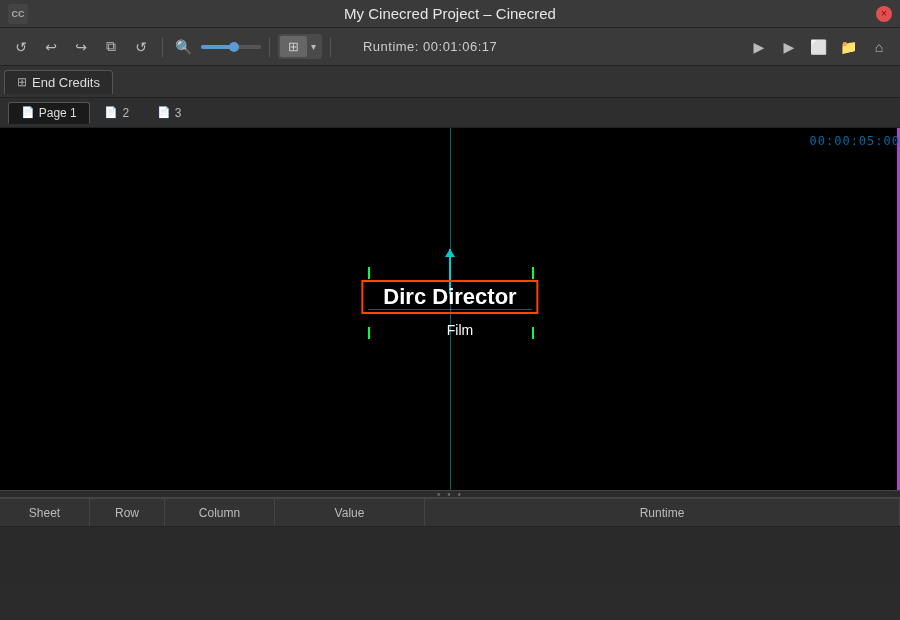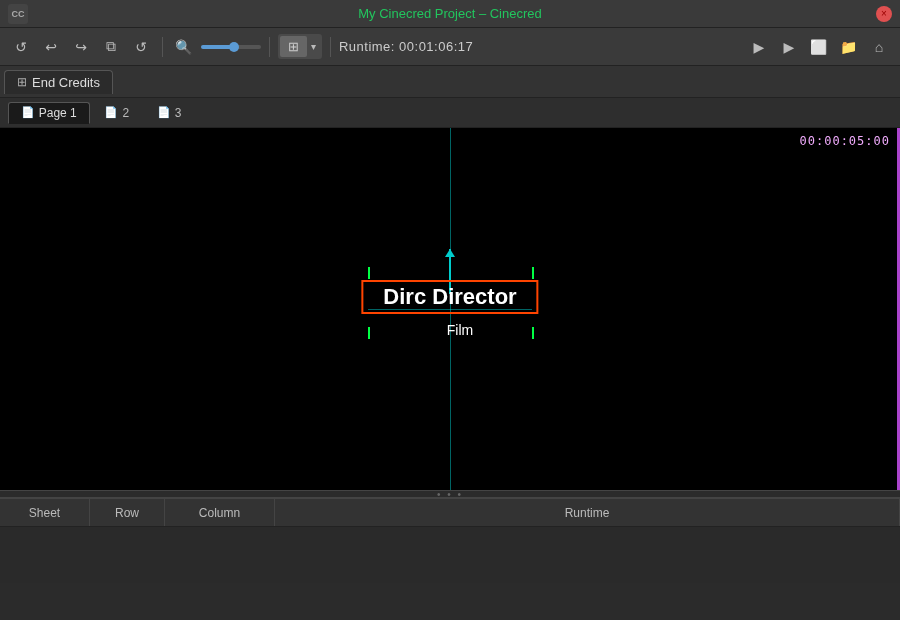--- a/index.html
+++ b/index.html
@@ -19,22 +19,22 @@
       display: flex;
       align-items: center;
       justify-content: center;
       height: 28px;
       background: #3a3a3a;
       position: relative;
       border-bottom: 1px solid #222;
       text-align: right;
     }
     #title-bar-title {
-      color: #22c55e;
-      font-size: 13px;
+      color: #e5e5e5;
+      font-size: 15px;
     }
     #close-button {
       position: absolute;
       right: 8px;
       top: 50%;
       transform: translateY(-50%);
       width: 16px;
       height: 16px;
       background: #e05050;
       border-radius: 50%;
@@ -129,21 +129,21 @@
       cursor: pointer;
       font-size: 13px;
     }
     #view-toggle-arrow {
       padding: 3px 4px;
       color: #bbb;
       cursor: pointer;
       font-size: 10px;
     }
     #runtime {
-      margin-left: 0;
+      margin-left: 24px;
       color: #ccc;
       font-size: 13px;
       letter-spacing: 0.5px;
     }
     .toolbar-spacer { flex: 1; }
     .toolbar-icon-btn {
       width: 26px;
       height: 26px;
       background: transparent;
       border: none;
@@ -224,22 +224,22 @@
     }
     #preview-canvas {
       width: 100%;
       height: 100%;
       background: #000;
       position: relative;
     }
     #timecode {
       position: absolute;
       top: 6px;
-      right: 10px;
-      color: #f0abfc;
+      right: 0;
+      color: #0369a1;
       font-size: 12px;
       font-family: monospace;
       letter-spacing: 1px;
       z-index: 10;
     }
     
     #preview-border-right {
       position: absolute;
       top: 0;
       right: 0;
@@ -497,18 +497,21 @@
   <div id="bottom-table-header">
     <div class="table-col-header col-sheet">
       <span>Sheet</span>
     </div>
     <div class="table-col-header col-row">
       <span>Row</span>
     </div>
     <div class="table-col-header col-column">
       <span>Column</span>
     </div>
+    <div class="table-col-header col-value">
+      <span>Value</span>
+    </div>
     <div class="table-col-header col-message">
       <span>Runtime</span>
     </div>
   </div>
   <div id="bottom-table-body"></div>
 </div>
 
 </body></html>

